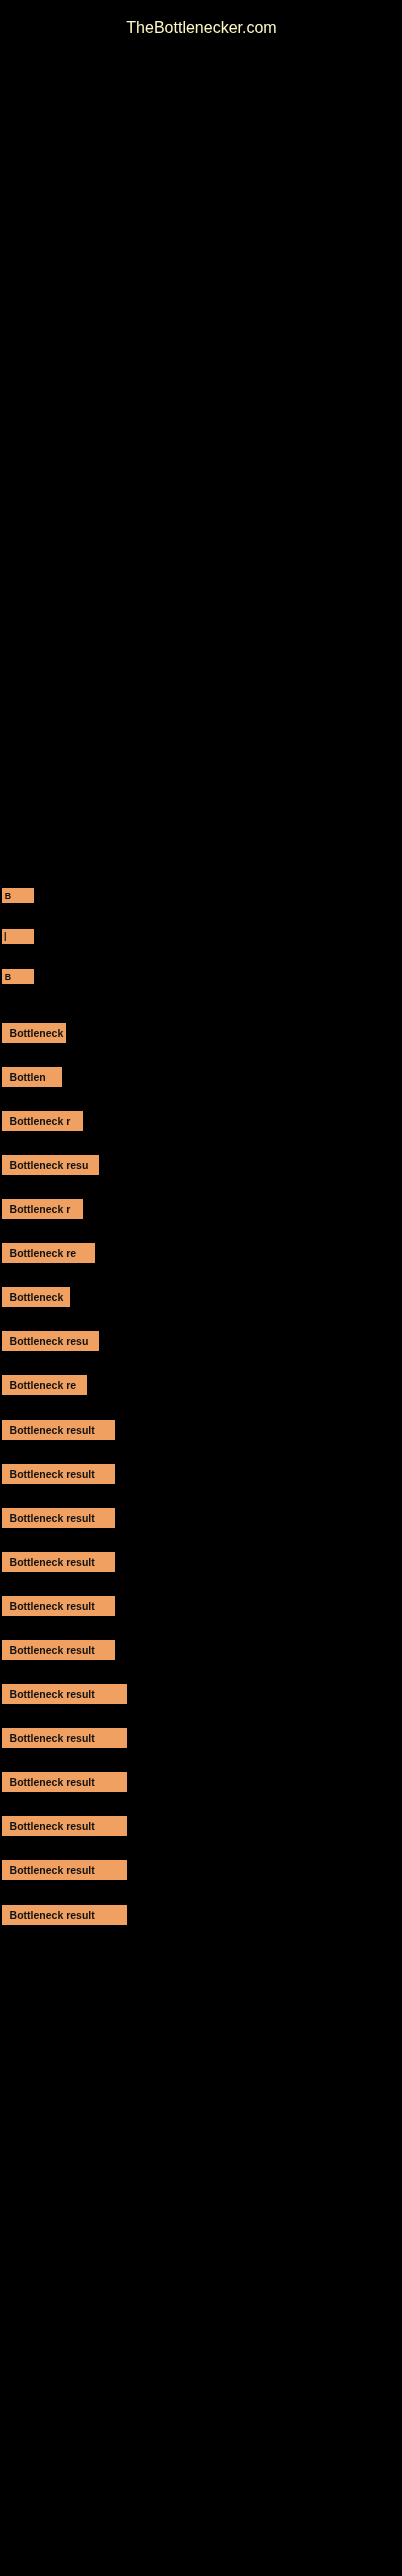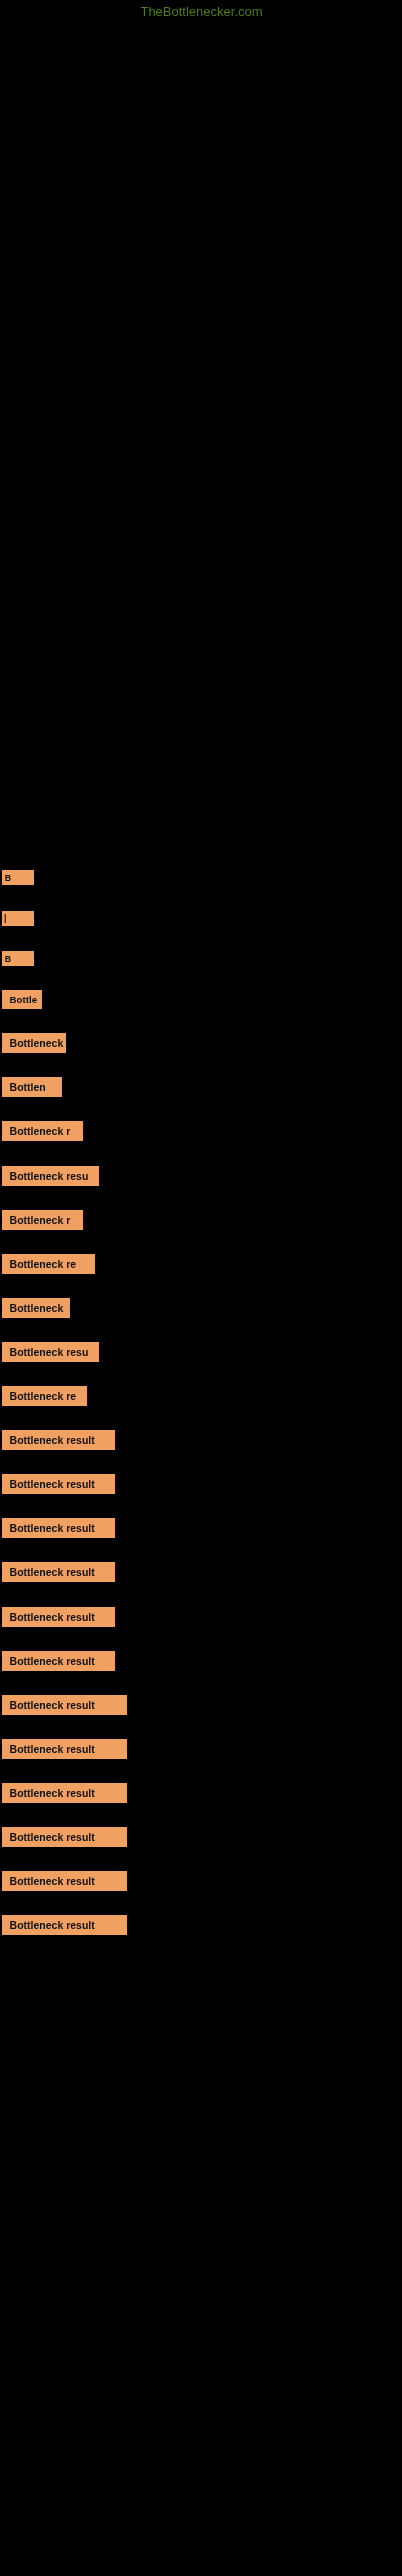--- a/index.html
+++ b/index.html
@@ -8,24 +8,24 @@
       box-sizing: border-box;
     }
     body {
       background-color: #000000;
       width: 403px;
       min-height: 2576px;
       font-family: Arial, sans-serif;
       position: relative;
     }
     .site-title {
-      color: #4d7c0f;
-      font-size: 13px;
+      color: #fef9c3;
+      font-size: 16px;
       text-align: center;
-      padding-top: 4px;
+      padding-top: 19px;
       padding-bottom: 4.8px;
     }
     
     .results-section {
       padding: 0 0 0 0;
     }
     .result-row {
       display: flex;
       align-items: center;
       padding: 4.8px 1.6px;
@@ -61,23 +61,20 @@
     </div>
 
     <div style="height:22.5px;"></div>
 
     <div class="result-row" style="padding-top:1.6px; padding-bottom:1.6px;">
       <span class="result-badge" style="width:14.5px; font-size:8.9px; padding:2.4px 3.2px;">B</span>
     </div>
 
     <div style="height:17.7px;"></div>
 
-    <div class="result-row">
-      <span class="result-badge" style="width:40px; font-size:9.7px;">Bottle</span>
-    </div>
 
     <div style="height:14.5px;"></div>
 
     <div class="result-row">
       <span class="result-badge" style="width:64px; font-size:10.5px;">Bottleneck</span>
     </div>
 
     <div style="height:14.5px;"></div>
 
     <div class="result-row">

